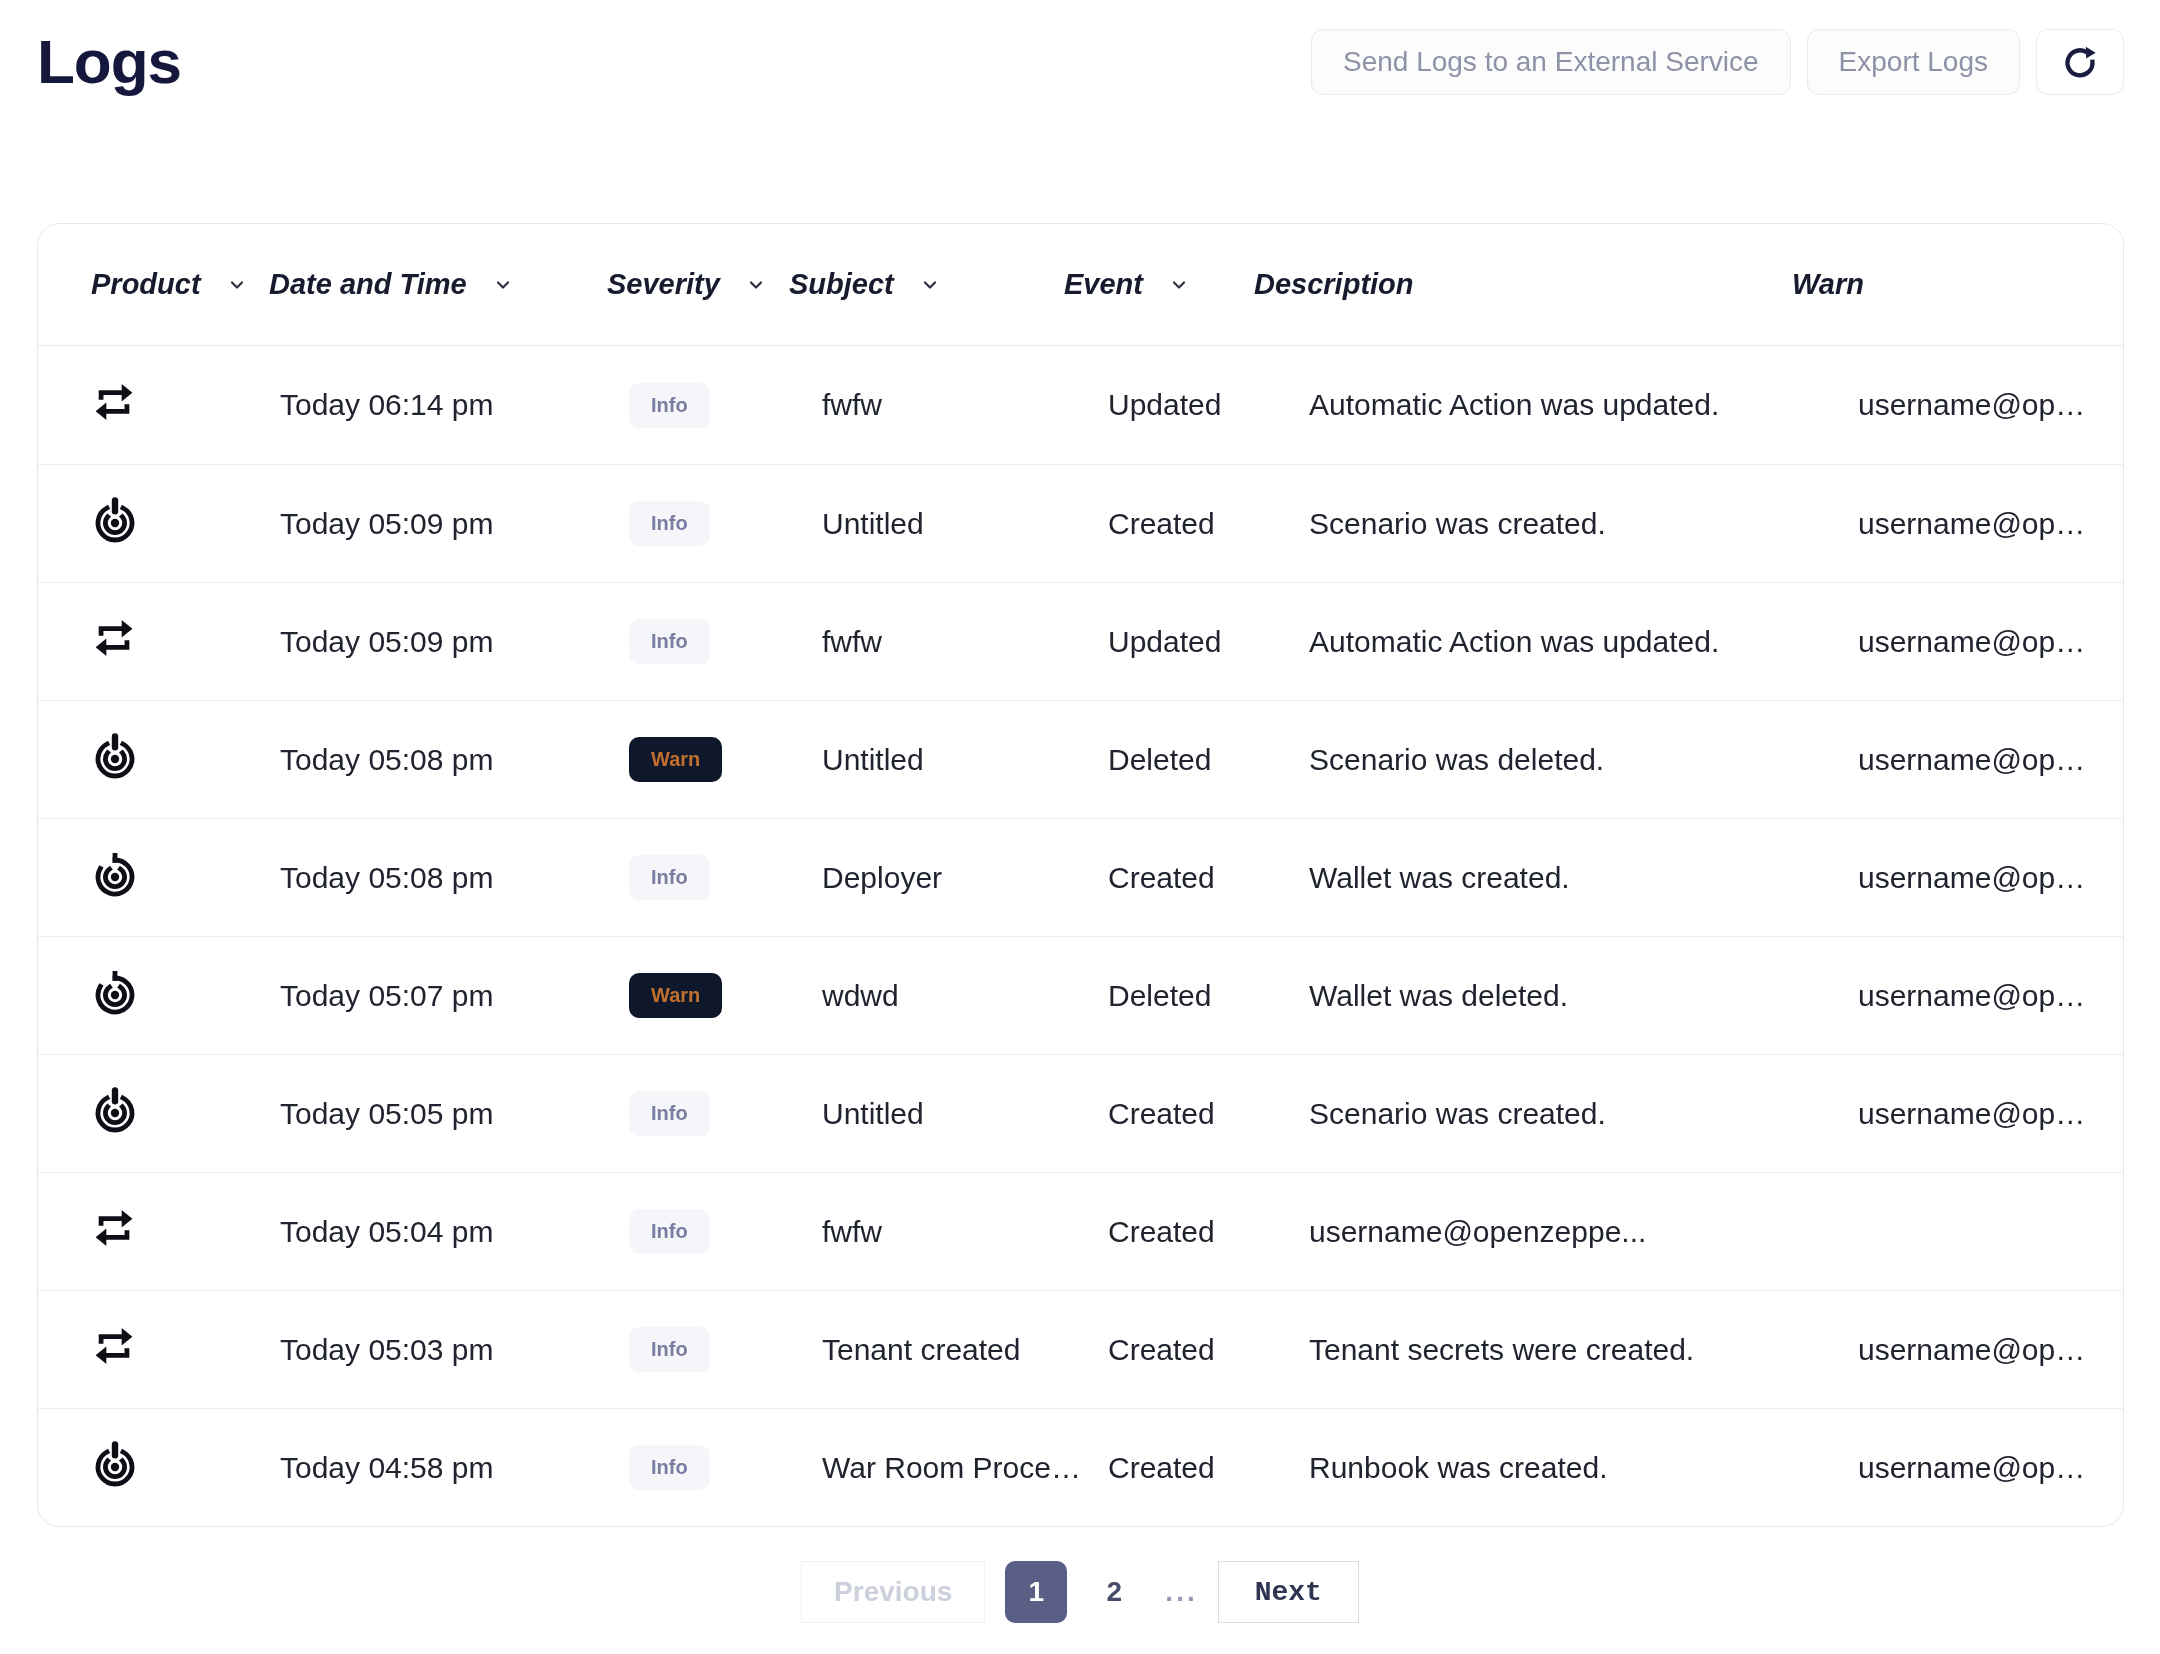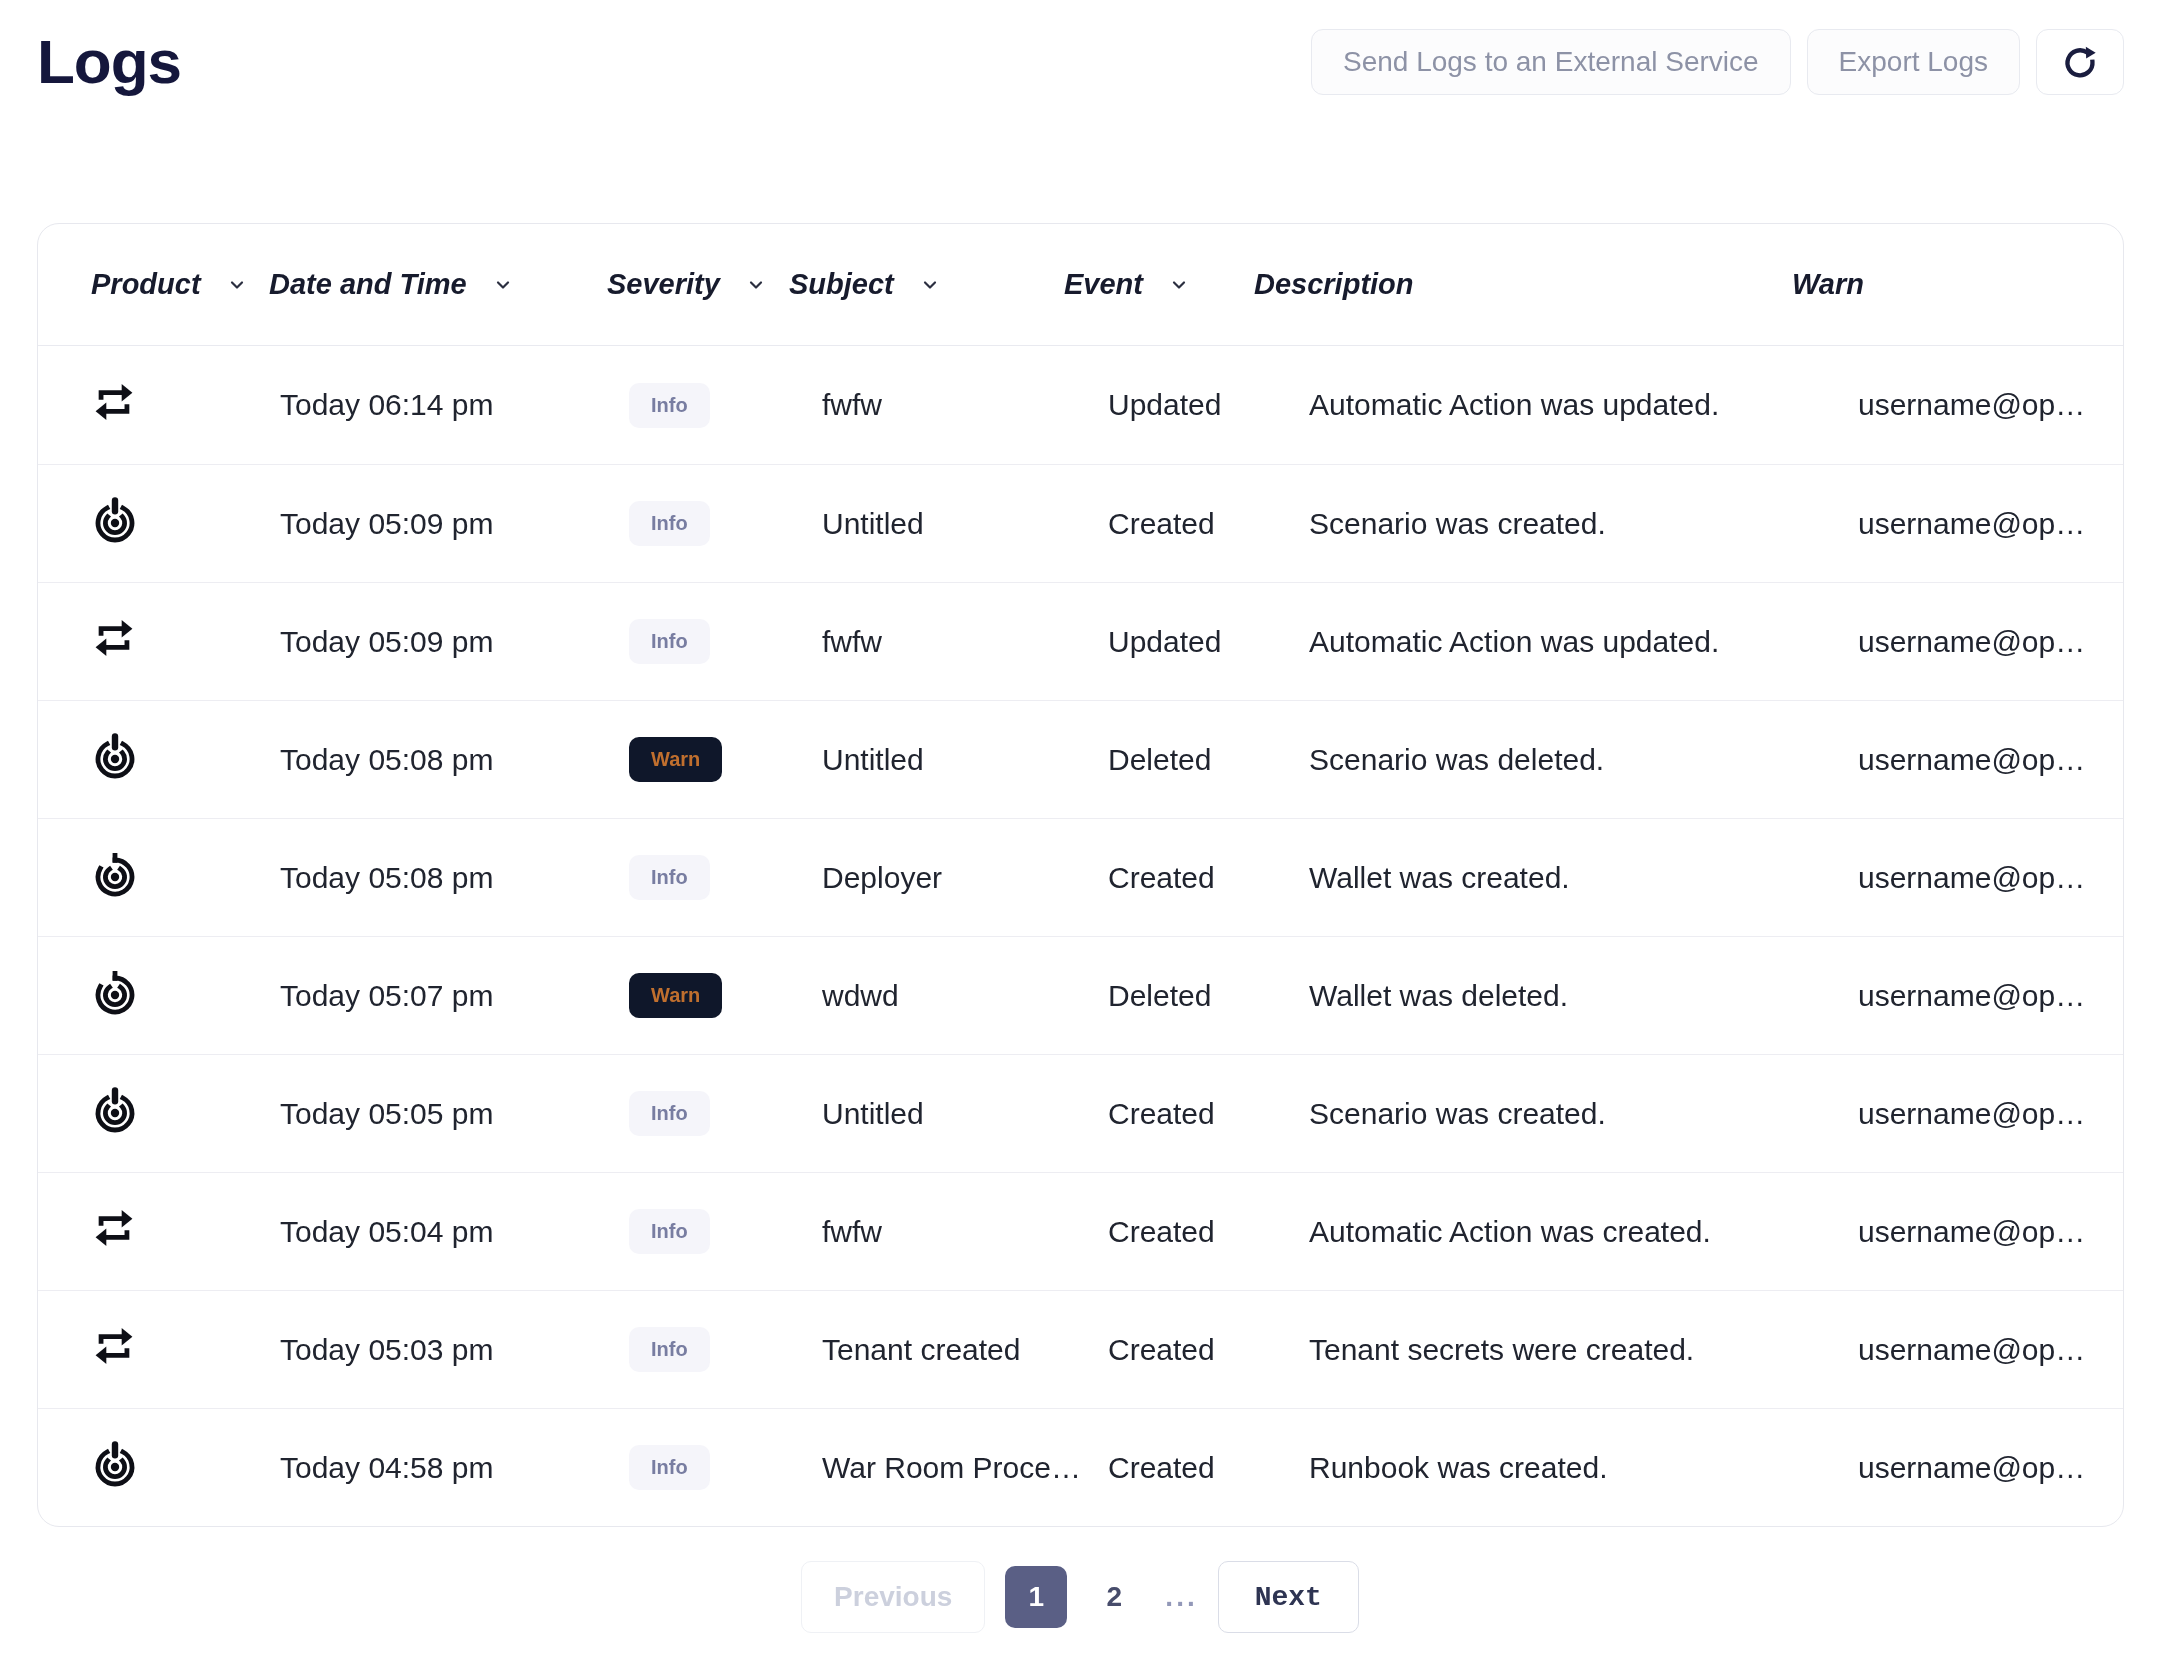--- a/index.html
+++ b/index.html
@@ -66,21 +66,21 @@
   }
   .badge-info { background: #f5f5fa; color: #787da1; }
   .badge-warn { background: #0f172a; color: #c06f2e; }
 
   
   .pagination {
     display: flex; justify-content: center; align-items: center;
     gap: 20px; margin-top: 34px; font-size: 28px;
   }
   .pg-btn {
-    height: 72px; border-radius: 10px; background: #ffffff;
+    height: 62px; border-radius: 0; background: #ffffff;
     display: flex; align-items: center; justify-content: center;
     font-family: "Liberation Sans", sans-serif; font-size: 28px; cursor: pointer;
   }
   .pg-prev { border: 1px solid #eff1f5; color: #ccd0dd; padding: 0 32px; font-weight: 600; }
   .pg-next { border: 1px solid #dadde7; color: #2e3452; padding: 0 36px; font-weight: 600; font-family: Liberation Mono, monospace; }
   .pg-pages { display: flex; gap: 16px; align-items: center; }
   .pg-page {
     width: 62px; height: 62px; border-radius: 10px;
     display: flex; align-items: center; justify-content: center;
     color: #474c6b; font-weight: 700; cursor: pointer; background: transparent; border: none;
@@ -339,21 +339,20 @@
       </span>
       
       
     </div>
     <div class="cell c-date">Today 05:04 pm</div>
     <div class="cell c-severity">
       <span class="badge badge-info">Info</span>
     </div>
     <div class="cell c-subject">fwfw</div>
     <div class="cell c-event">Created</div>
-    <div class="cell c-desc">Automatic Action was created.</div>
     <div class="cell c-user">username@openzeppe...</div>
   </div>
 
   <div class="trow row">
     <div class="cell c-product">
       <span class="product-icon">
         <svg width="46" height="46" viewBox="0 0 24 24" fill="currentColor">
           <path d="M4 5.9h12.2v2.5H6.5v2.4H4z"></path>
           <path d="M16 2.6 21.6 7.15 16 11.7z"></path>
           <path d="M20 18.1H7.8v-2.5h9.7v-2.4H20z"></path>

